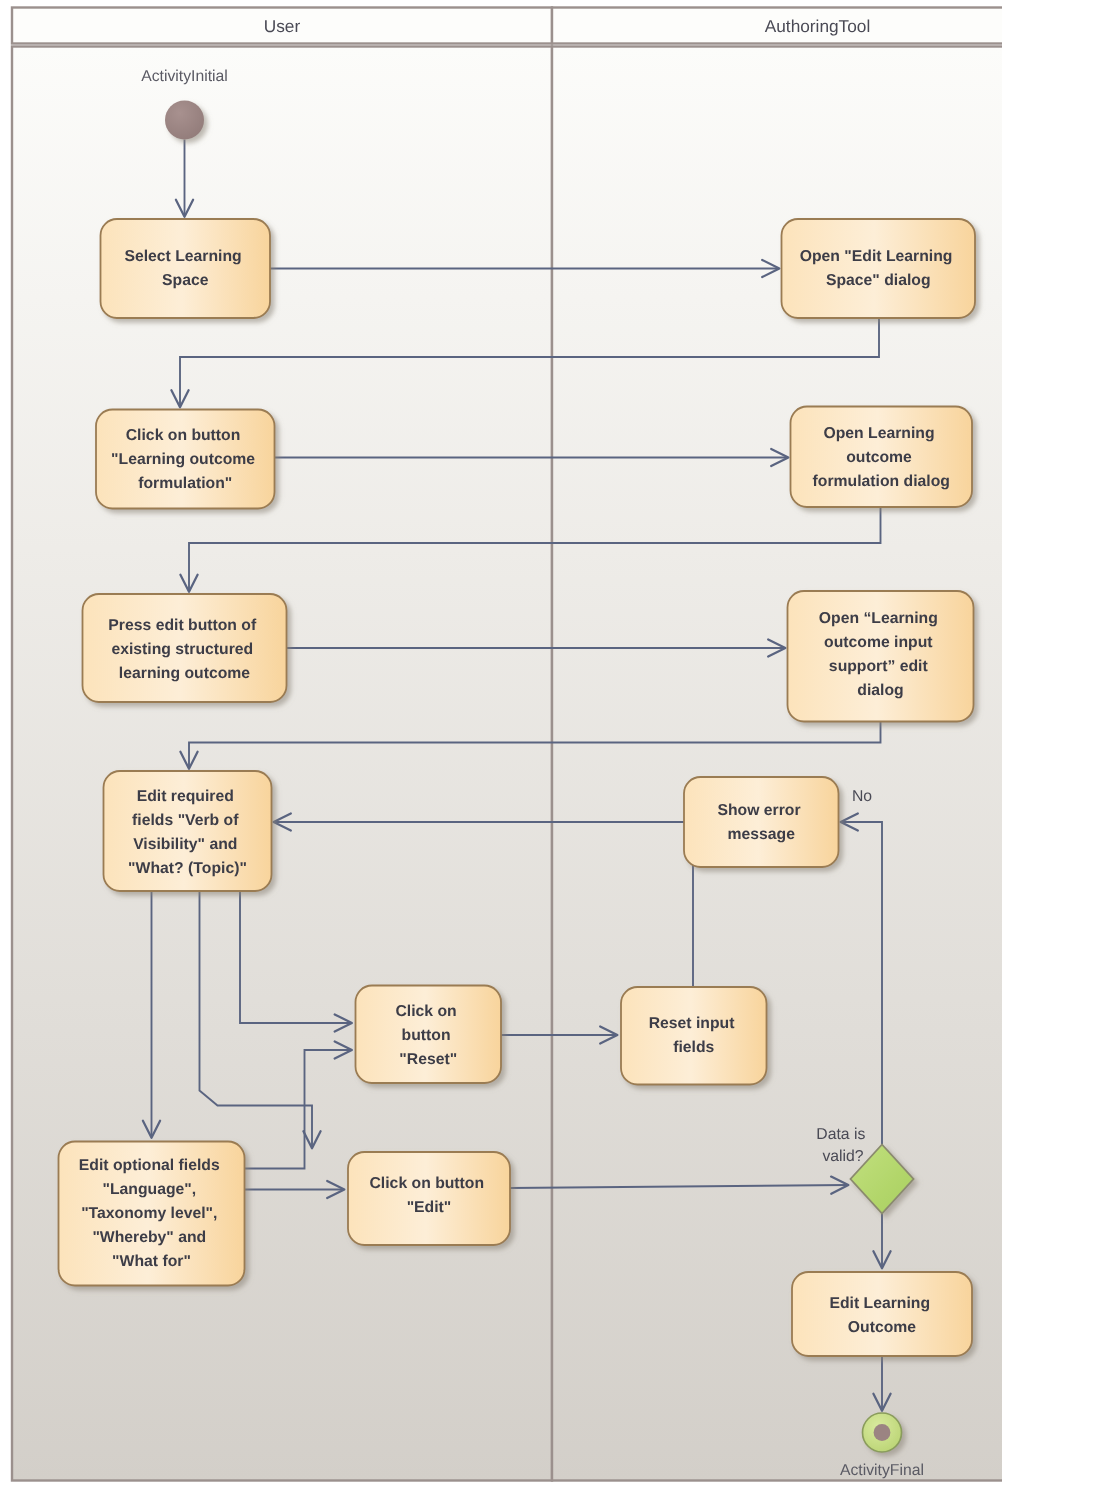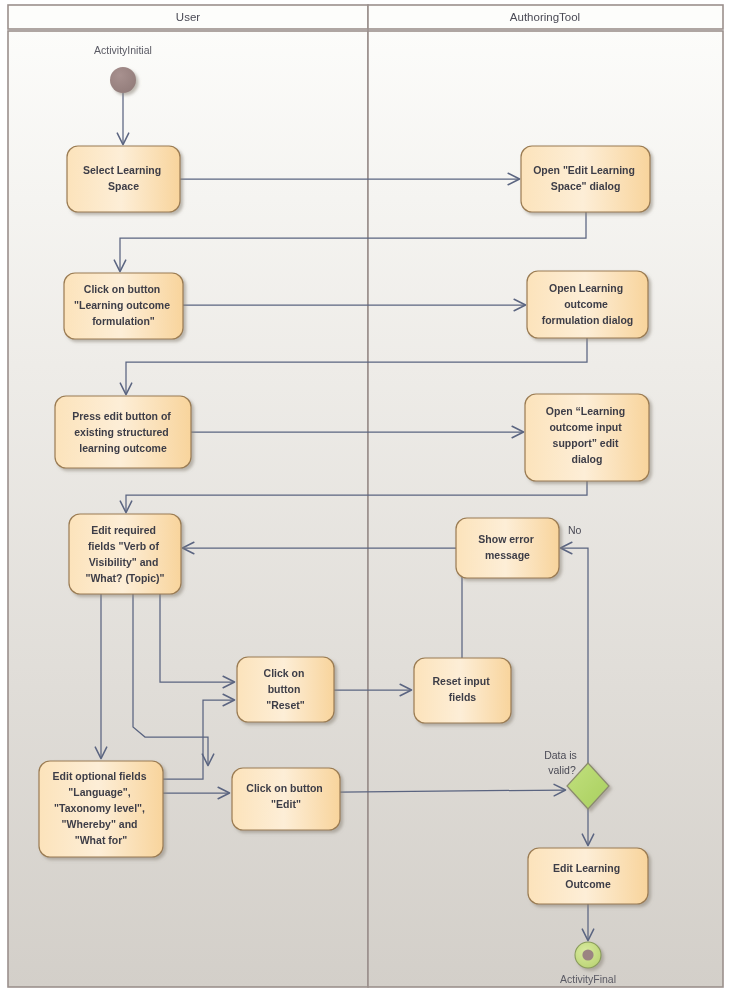--- a/index.html
+++ b/index.html
@@ -6,21 +6,21 @@
   html, body {
     margin: 0;
     padding: 0;
     background: #ffffff;
   }
   body {
     font-family: "Liberation Sans", sans-serif;
   }
   #canvas {
     position: relative;
-    width: 731px;
+    width: 668px;
     height: 994px;
     overflow: hidden;
     background: #f0abfc;
   }
   #diagram-svg {
     position: absolute;
     left: 0;
     top: 0;
     width: 731px;
     height: 994px;

